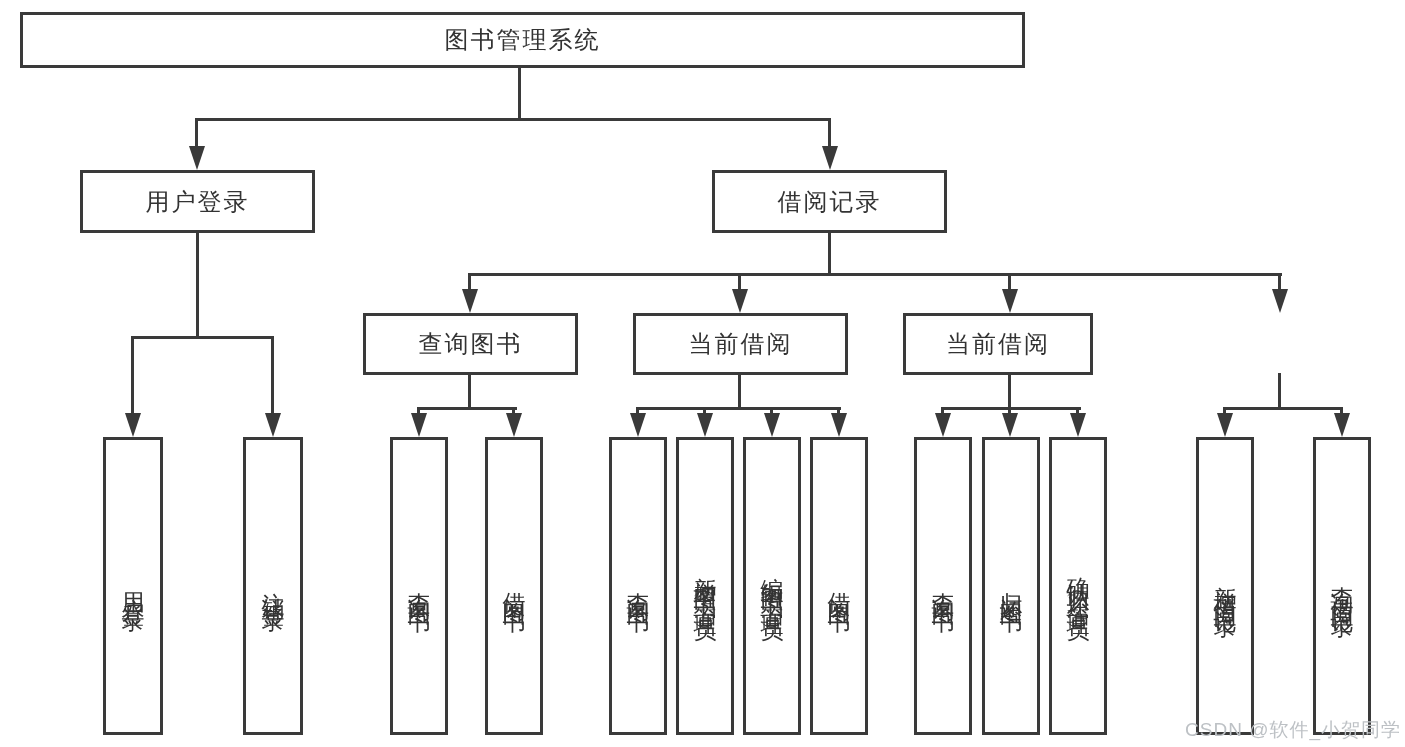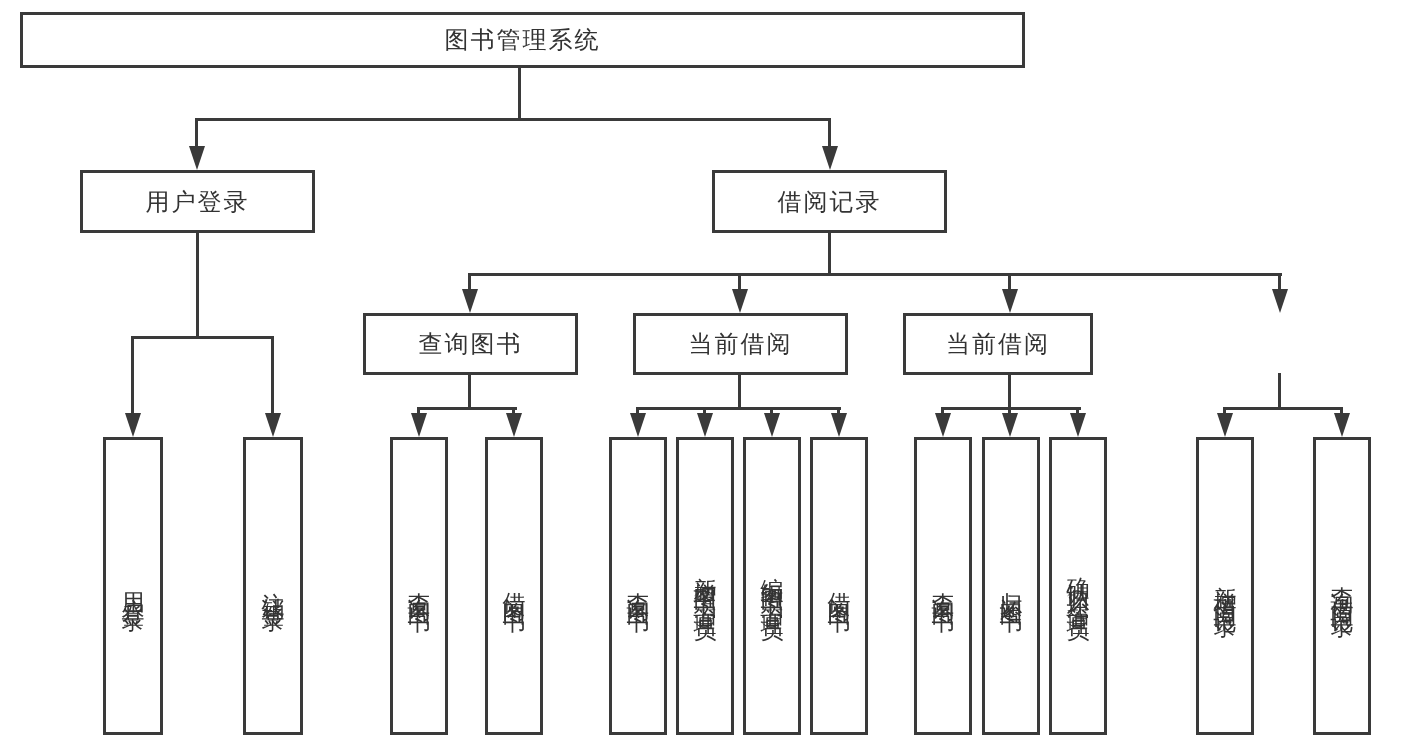--- a/index.html
+++ b/index.html
@@ -151,14 +151,15 @@
     <span class="lbl">确认归还（管理员）</span>
   </div>
 
   <div class="box vbox" style="left:1196px;top:437px;width:58px;height:298px">
     <span class="lbl">新增借阅记录</span>
   </div>
   <div class="box vbox" style="left:1313px;top:437px;width:58px;height:298px">
     <span class="lbl">查询借阅记录</span>
   </div>
 
+  <div class="watermark">CSDN @软件_小贺同学</div>
 
 </div>
 
 </body></html>

